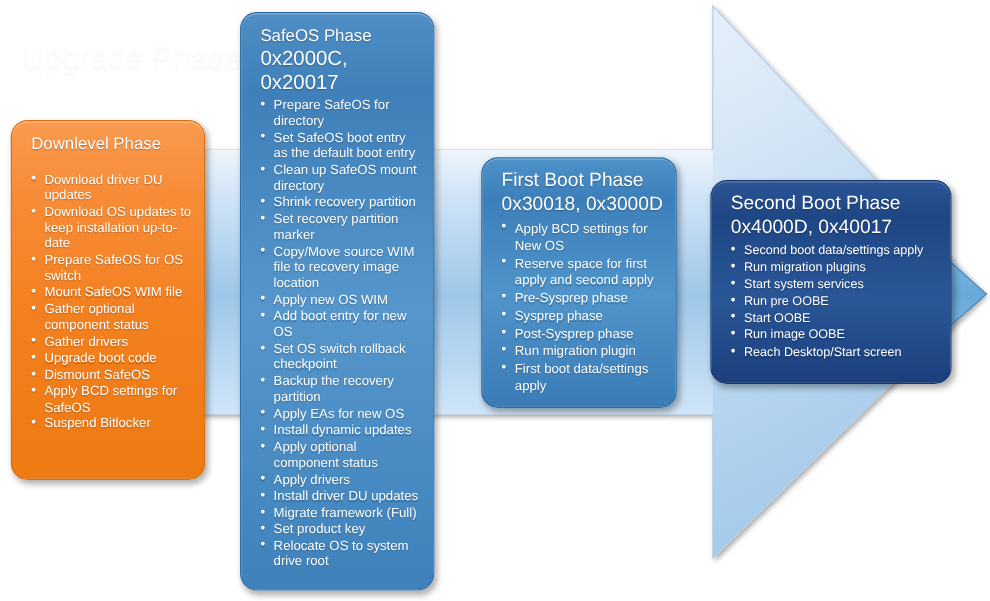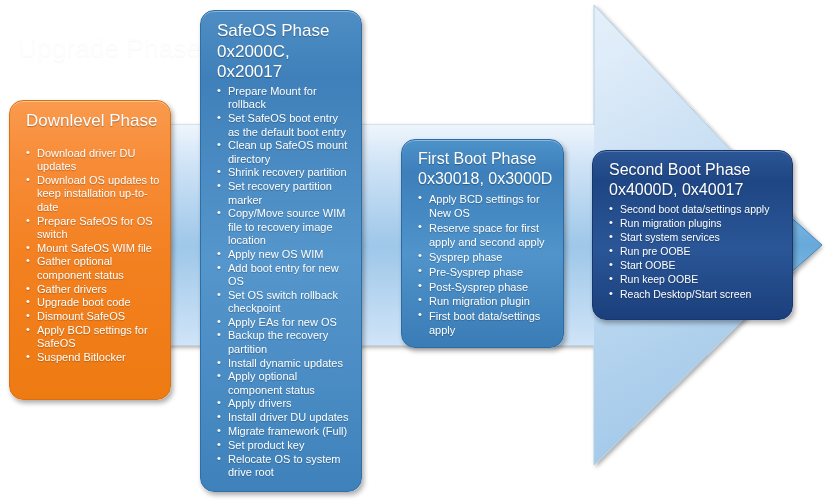--- a/index.html
+++ b/index.html
@@ -43,21 +43,21 @@
   
   .card {
     position: absolute;
     border-radius: 14px;
     box-sizing: border-box;
     color: #ffffff;
     padding: 8px 10px 8px 12px;
     overflow: hidden;
   }
   .card .card-title {
-    font-size: 17px;
+    font-size: 14px;
     line-height: 1.18;
     margin: 2px 0 1px 4px;
     color: #ffffff;
     text-shadow: 0 1px 1px rgba(0,0,0,0.30);
     font-weight: 400;
   }
   .card .card-code {
     font-size: 17px;
     line-height: 1.18;
     margin: 0 0 3px 4px;
@@ -110,21 +110,21 @@
 
   #card-safeos {
     left: 200px; top: 10px;
     width: 162px; height: 482px;
     background: linear-gradient(180deg, #4e8ec4 0%, #3f80ba 14%, #5596cc 52%, #3f82bb 100%);
     border: 1px solid #2f6ea6;
     box-shadow: 2px 3px 5px rgba(0,0,0,0.33), inset 0 1px 0 rgba(255,255,255,0.35);
   }
 
   #card-firstboot {
-    left: 401px; top: 139px;
+    left: 401px; top: 131px;
     width: 163px; height: 209px;
     background: linear-gradient(180deg, #4e92ca 0%, #3c7fba 16%, #5094cb 55%, #3a7cb6 100%);
     border: 1px solid #2c6ba4;
     box-shadow: 2px 3px 5px rgba(0,0,0,0.33), inset 0 1px 0 rgba(255,255,255,0.35);
   }
   #card-firstboot .card-title,
   #card-firstboot .card-code { font-size: 16px; }
   #card-firstboot ul.steps li { font-size: 11px; line-height: 1.30; }
 
   #card-secondboot {
@@ -191,63 +191,63 @@
         <li>Apply BCD settings for SafeOS</li>
         <li>Suspend Bitlocker</li>
         <li class="reboot">Reboot the device</li>
       </ul>
   </div>
 
   <div class="card" id="card-safeos">
     <div class="card-title">SafeOS Phase</div>
     <div class="card-code">0x2000C, 0x20017</div>
     <ul class="steps">
-        <li>Prepare Mount for rollback</li>
+        <li>Prepare SafeOS for directory</li>
         <li>Set SafeOS boot entry as the default boot entry</li>
         <li>Clean up SafeOS mount directory</li>
         <li>Shrink recovery partition</li>
         <li>Set recovery partition marker</li>
         <li>Copy/Move source WIM file to recovery image location</li>
         <li>Apply new OS WIM</li>
         <li>Add boot entry for new OS</li>
         <li>Set OS switch rollback checkpoint</li>
+        <li>Backup the recovery partition</li>
         <li>Apply EAs for new OS</li>
-        <li>Backup the recovery partition</li>
         <li>Install dynamic updates</li>
         <li>Apply optional component status</li>
         <li>Apply drivers</li>
         <li>Install driver DU updates</li>
         <li>Migrate framework (Full)</li>
         <li>Set product key</li>
         <li>Relocate OS to system drive root</li>
       </ul>
   </div>
 
   <div class="card" id="card-firstboot">
     <div class="card-title">First Boot Phase</div>
     <div class="card-code">0x30018, 0x3000D</div>
     <ul class="steps">
         <li>Apply BCD settings for New OS</li>
         <li>Reserve space for first apply and second apply</li>
+        <li>Pre-Sysprep phase</li>
         <li>Sysprep phase</li>
-        <li>Pre-Sysprep phase</li>
         <li>Post-Sysprep phase</li>
         <li>Run migration plugin</li>
         <li>First boot data/settings apply</li>
         <li class="reboot">Reboot the device</li>
       </ul>
   </div>
 
   <div class="card" id="card-secondboot">
     <div class="card-title">Second Boot Phase</div>
     <div class="card-code">0x4000D, 0x40017</div>
     <ul class="steps">
         <li>Second boot data/settings apply</li>
         <li>Run migration plugins</li>
         <li>Start system services</li>
         <li>Run pre OOBE</li>
         <li>Start OOBE</li>
-        <li>Run keep OOBE</li>
+        <li>Run image OOBE</li>
         <li>Reach Desktop/Start screen</li>
       </ul>
   </div>
 
 </div>
 
 </body></html>

